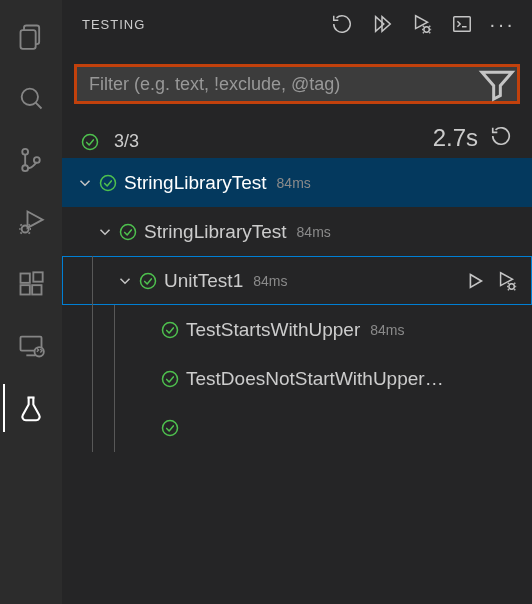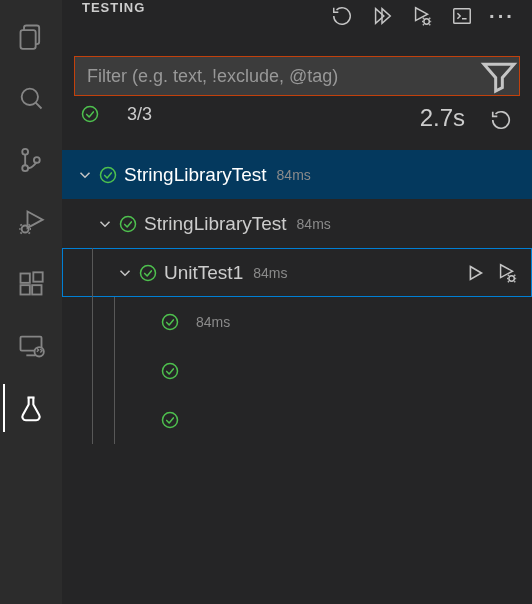--- a/index.html
+++ b/index.html
@@ -61,70 +61,69 @@
   .panel {
     flex:1 1 auto;
     background: var(--panel-bg);
     display:flex;
     flex-direction:column;
     min-width:0;
   }
   .panel-header {
     height:48px;
     display:flex;
-    align-items:flex-start;
+    align-items:center;
     padding:0 12px 0 20px;
     gap:11px;
-    font-weight:bold;
   }
   .panel-title {
     flex:1 1 auto;
     font-size:13px;
     letter-spacing:1px;
     color: var(--text);
   }
   .header-actions { display:flex; align-items:center; gap:4px; }
   .icon-btn {
     width:36px; height:32px;
     display:flex; align-items:center; justify-content:center;
     color: var(--icon);
   }
   .icon-btn svg { width:22px; height:22px; }
   .more-icon { font-size:20px; letter-spacing:2px; line-height:1; color:var(--icon); }
 
   .filter-row {
     display:flex;
     align-items:center;
-    margin:8px 12px 8px 12px;
+    margin:16px 12px 8px 12px;
     height:40px;
     background: var(--input-bg);
-    border:1px solid #c2410c;
+    border:3px solid #c2410c;
   }
   .filter-input {
     flex:1 1 auto;
     background:transparent;
     border:none;
     outline:none;
     color: var(--text);
     font-size:18px;
     padding:0 12px;
   }
   .filter-input::placeholder { color: var(--input-placeholder); }
   .filter-icon-btn {
     width:40px; height:100%;
     display:flex; align-items:center; justify-content:center;
     color: var(--icon);
   }
 
   .summary-row {
     height:40px;
     display:flex;
-    align-items:flex-start;
+    align-items:flex-end;
     padding:0 16px 0 16px;
-    gap:21px;
+    gap:8px;
     font-size:18px;
   }
   .summary-row .spacer { flex:1 1 auto; }
   .summary-time { color: var(--text); font-size:24px; }
 
   .tree { padding-top:6px; }
   .tree-row {
     position:relative;
     display:flex;
     align-items:center;
@@ -386,34 +385,36 @@
         <span class="indent" style="width:30px"></span>
         <span class="indent-guide" style="width:22px"></span>
         <span class="indent-guide" style="width:22px"></span>
         <span class="no-twisty"></span>
         <span class="status-icon">
           <svg viewBox="0 0 24 24">
               <circle class="ok-circle" cx="12" cy="12" r="9"></circle>
               <polyline class="ok-check" points="8 12.5 11 15.5 16 9.5"></polyline>
             </svg>
         </span>
+        <span class="row-label">TestStartsWithUpper</span>
         <span class="row-time">84ms</span>
       </div>
 
       <div class="tree-row">
         <span class="indent" style="width:30px"></span>
         <span class="indent-guide" style="width:22px"></span>
         <span class="indent-guide" style="width:22px"></span>
         <span class="no-twisty"></span>
         <span class="status-icon">
           <svg viewBox="0 0 24 24">
               <circle class="ok-circle" cx="12" cy="12" r="9"></circle>
               <polyline class="ok-check" points="8 12.5 11 15.5 16 9.5"></polyline>
             </svg>
         </span>
+        <span class="row-label ellipsis">TestDoesNotStartWithUpper…</span>
       </div>
 
       <div class="tree-row">
         <span class="indent" style="width:30px"></span>
         <span class="indent-guide" style="width:22px"></span>
         <span class="indent-guide" style="width:22px"></span>
         <span class="no-twisty"></span>
         <span class="status-icon">
           <svg viewBox="0 0 24 24">
               <circle class="ok-circle" cx="12" cy="12" r="9"></circle>

